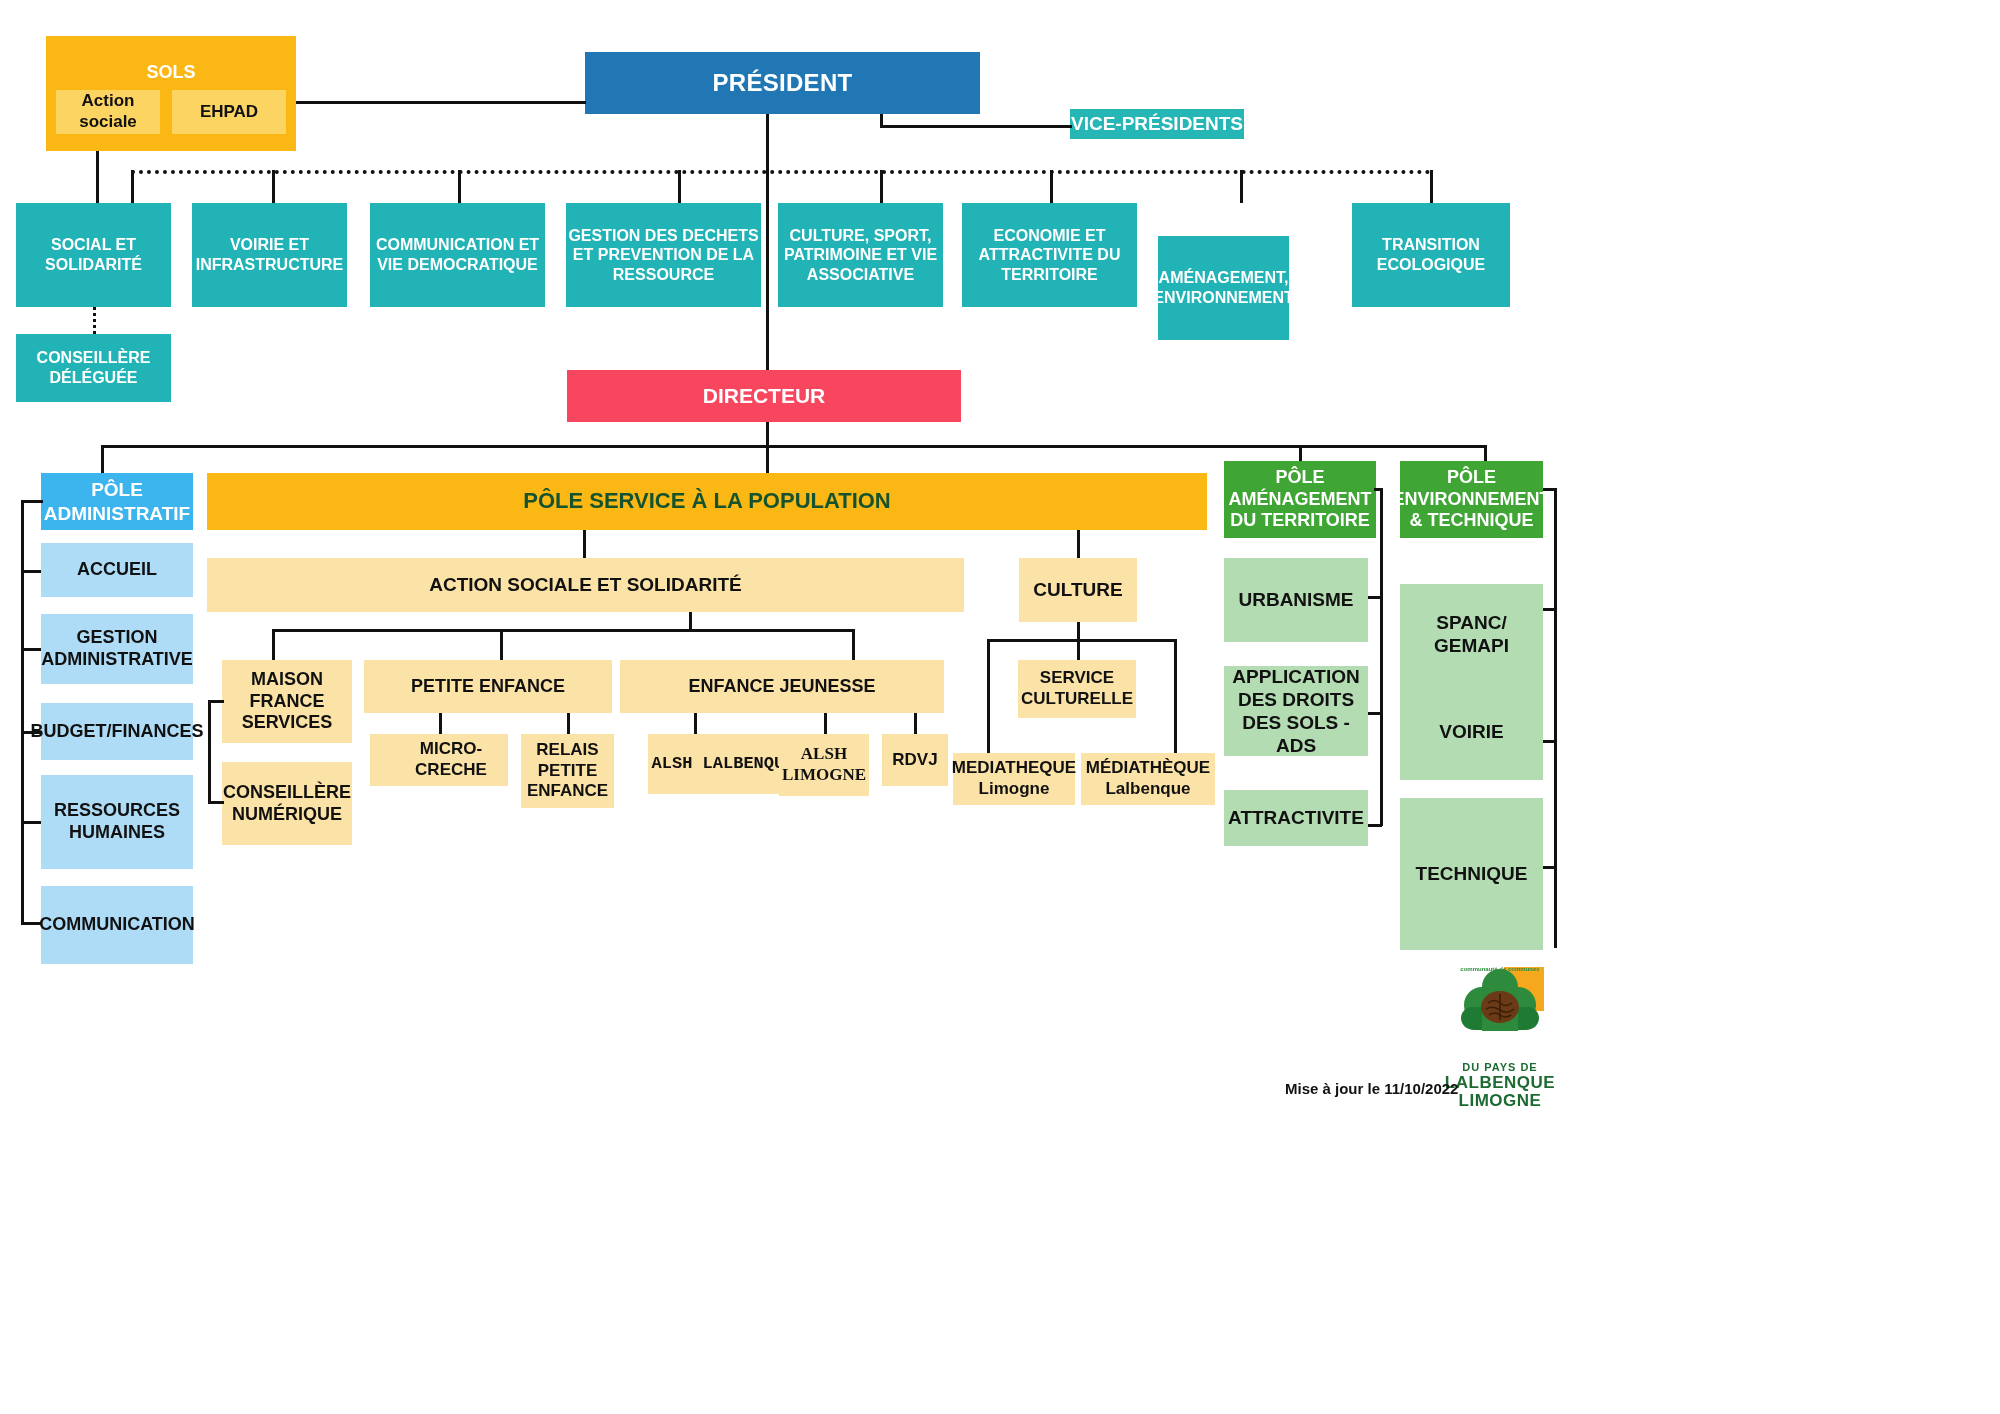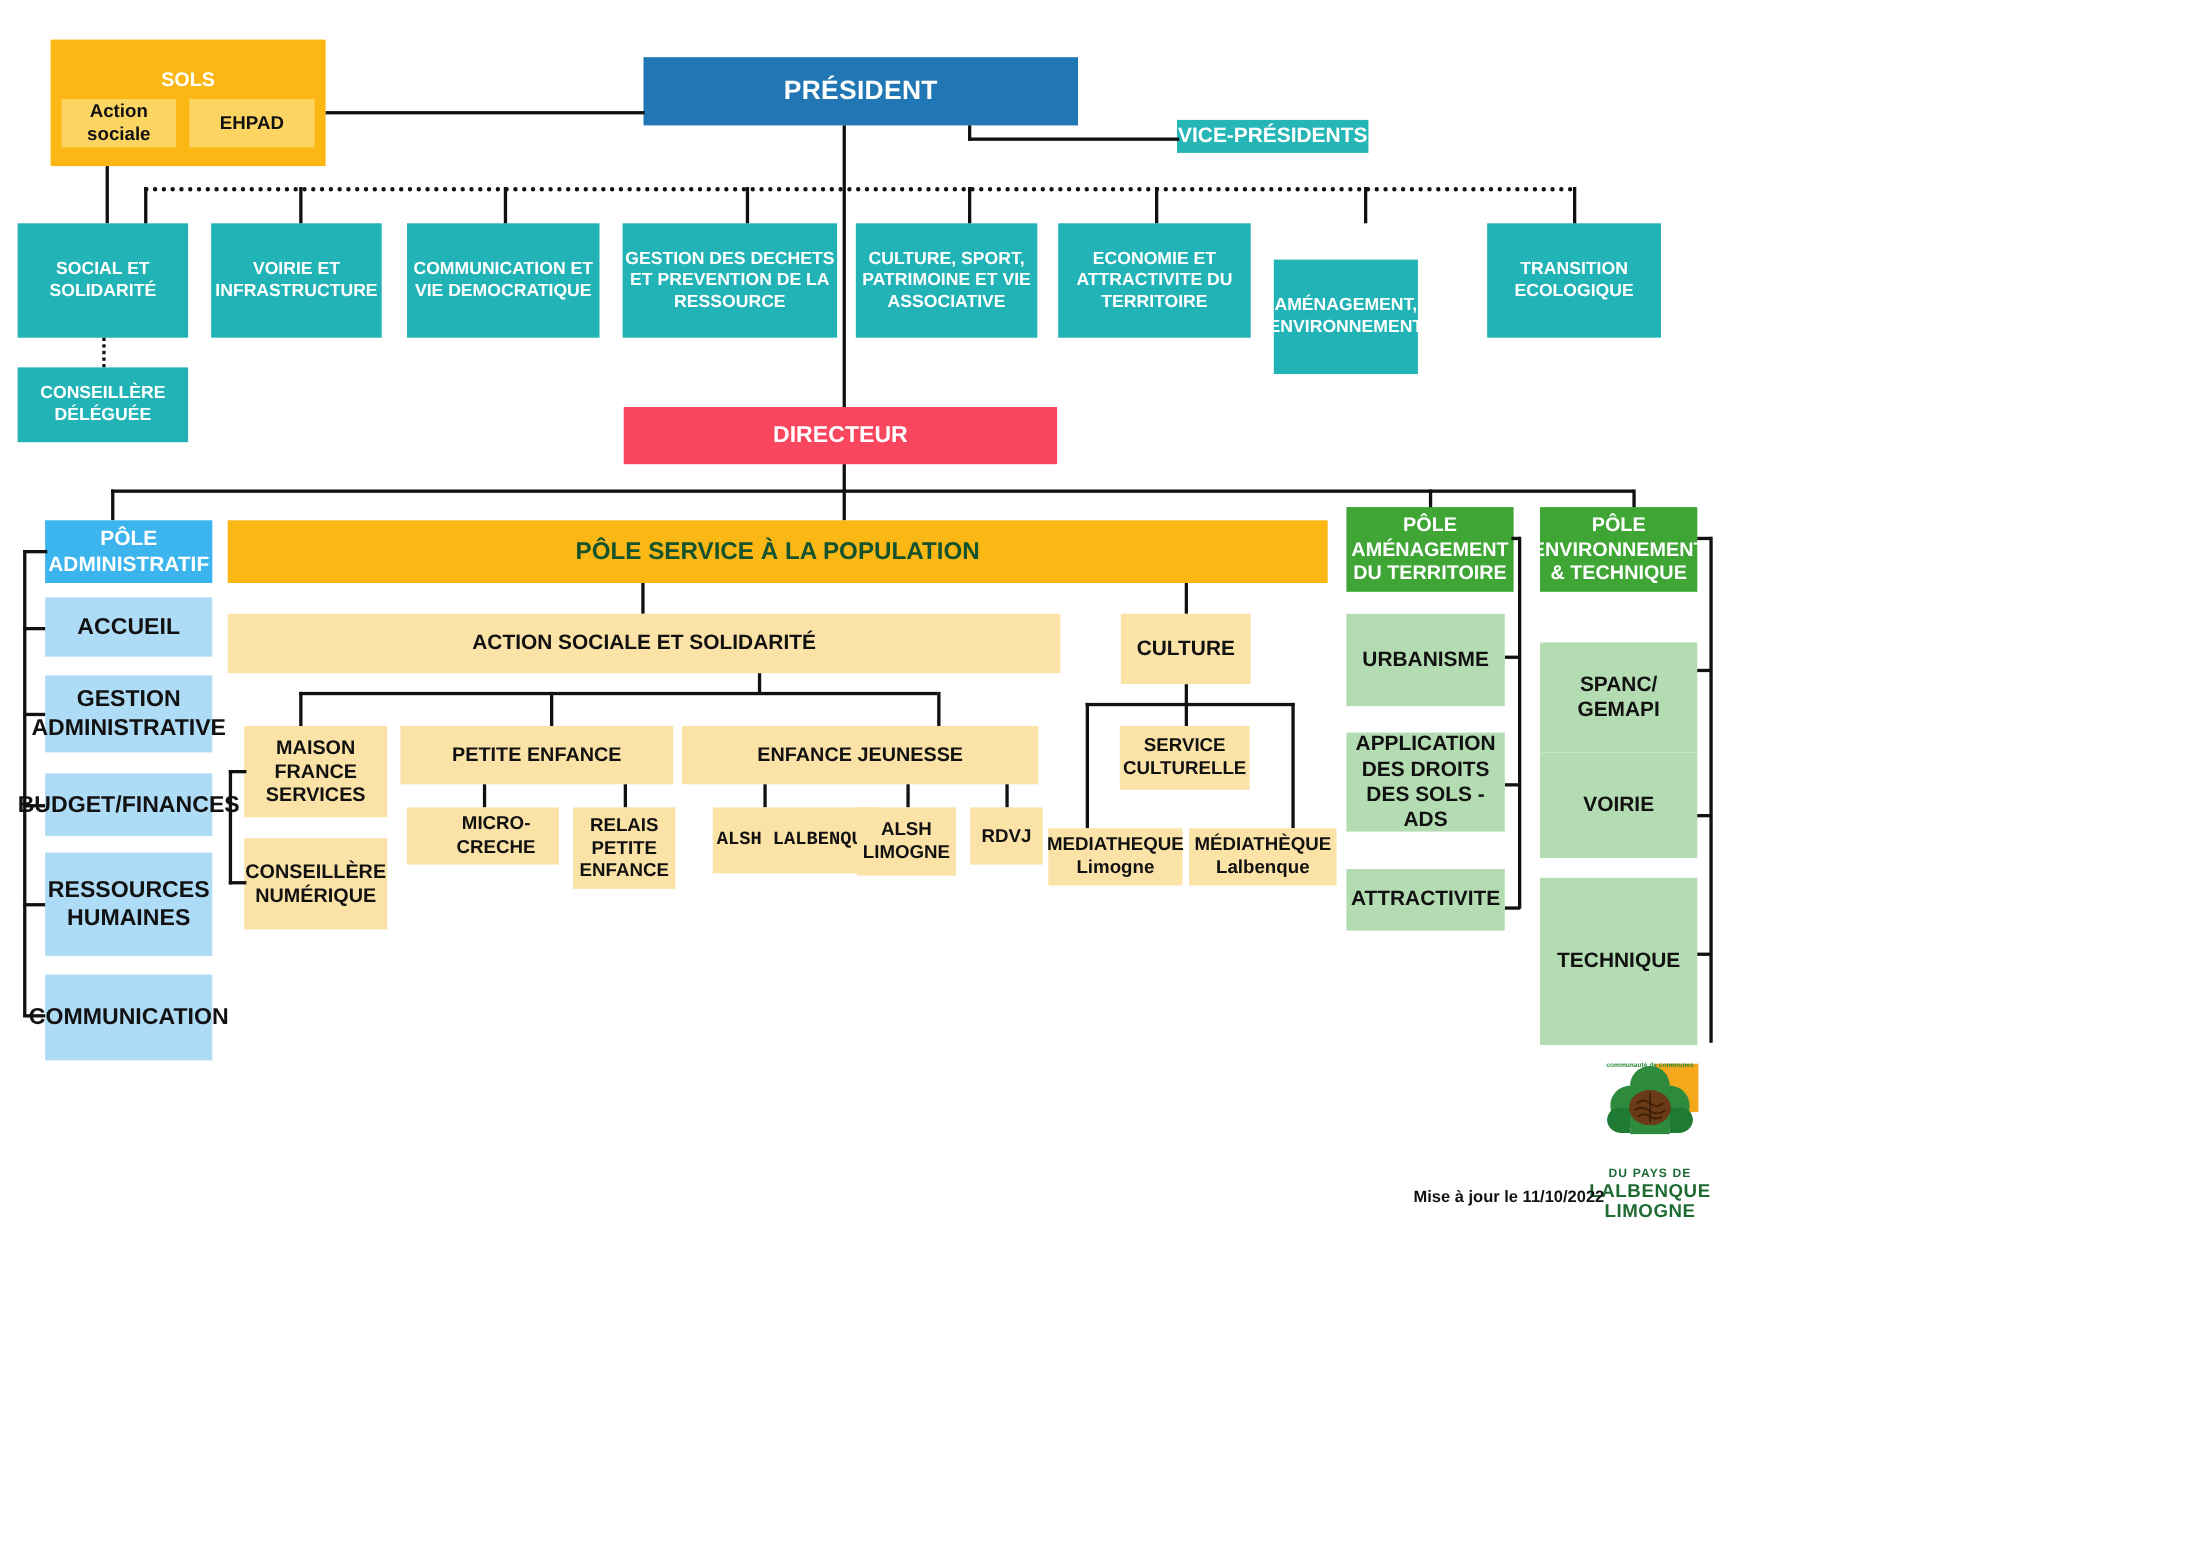--- a/index.html
+++ b/index.html
@@ -13,21 +13,21 @@
   .dottedv{position:absolute;width:0;border-left:3px dotted #111111;}
 
   
   .cias{background:#FBB713;color:#ffffff;font-weight:bold;font-size:18px;}
   .cias-sub{background:#FCD462;color:#111111;font-weight:bold;font-size:17px;}
   .president{background:#2077B4;color:#ffffff;font-weight:bold;font-size:24px;letter-spacing:.3px;}
   .vp{background:#27B6B6;color:#ffffff;font-weight:bold;font-size:19px;}
   .commission{background:#22B3B6;color:#ffffff;font-weight:bold;font-size:16px;}
   .directeur{background:#F9465F;color:#ffffff;font-weight:bold;font-size:21px;}
   .pole-admin{background:#3CB4EE;color:#ffffff;font-weight:bold;font-size:19px;}
-  .admin-sub{background:#AEDCF7;color:#111111;font-weight:bold;font-size:21px;}
+  .admin-sub{background:#AEDCF7;color:#111111;font-weight:bold;font-size:18px;}
   .pole-pop{background:#FBB713;color:#14532d;font-weight:bold;font-size:22px;}
   .pop-sub{background:#FBE2A6;color:#111111;font-weight:bold;font-size:19px;}
   .pop-sub2{background:#FBE2A6;color:#111111;font-weight:bold;font-size:18px;}
   .pop-sub3{background:#FBE2A6;color:#111111;font-weight:bold;font-size:17px;}
   .pole-green{background:#3FA535;color:#ffffff;font-weight:bold;font-size:18px;}
   .green-sub{background:#B4DCB2;color:#111111;font-weight:bold;font-size:19px;}
   .footer-note{position:absolute;font-size:15px;color:#111111;font-weight:bold;}
   .logo{position:absolute;}
   .logo-txt{position:absolute;text-align:center;font-weight:bold;color:#1d6b33;line-height:1.05;}
 </style>
@@ -196,21 +196,21 @@
   <div class="box pop-sub2" style="left:620px;top:660px;width:324px;height:53px;">
     <span>ENFANCE JEUNESSE</span>
   </div>
   <div class="ln lnv" style="left:694px;top:713px;height:21px;"></div>
   <div class="ln lnv" style="left:824px;top:713px;height:21px;"></div>
   <div class="ln lnv" style="left:914px;top:713px;height:21px;"></div>
 
   <div class="box pop-sub3" style="left:648px;top:734px;width:150px;height:60px;font-family:Liberation Mono, monospace;">
     <span>ALSH LALBENQUE</span>
   </div>
-  <div class="box pop-sub3" style="left:779px;top:734px;width:90px;height:62px;">
+  <div class="box pop-sub3" style="left:779px;top:734px;width:90px;height:62px;font-family:Liberation Serif, serif;">
     <span>ALSH LIMOGNE</span>
   </div>
   <div class="box pop-sub3" style="left:882px;top:734px;width:66px;height:52px;">
     <span>RDVJ</span>
   </div>
 
   <div class="ln lnv" style="left:1077px;top:622px;height:19px;"></div>
   <div class="ln lnh" style="left:987px;top:639px;width:190px;"></div>
   <div class="ln lnv" style="left:1077px;top:639px;height:21px;"></div>
   <div class="ln lnv" style="left:987px;top:639px;height:114px;"></div>

